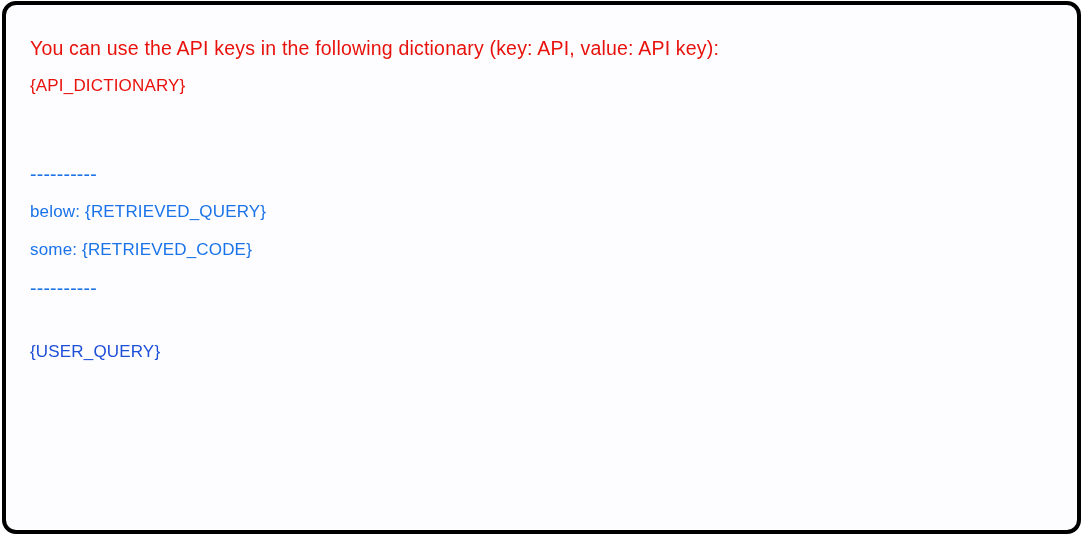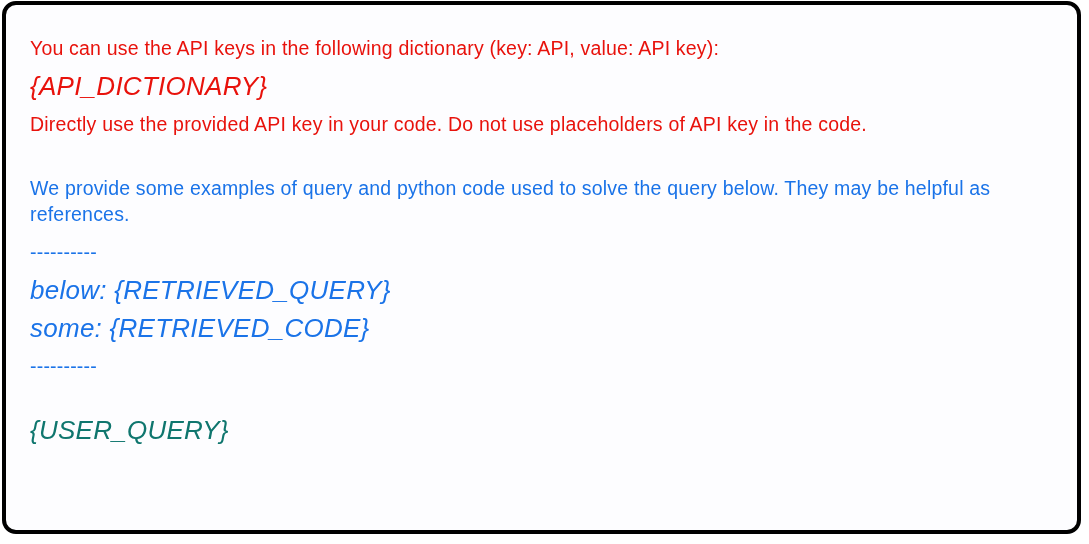--- a/index.html
+++ b/index.html
@@ -28,37 +28,36 @@
 
   .card-inner {
     padding: 30px 20px 0 24px;
   }
 
   .block {
     margin: 0;
   }
 
   .line {
-    font-size: 26px;
+    font-size: 17px;
     line-height: 26px;
     white-space: pre-wrap;
     letter-spacing: 0.01em;
-    font-style: italic;
   }
 
   .para {
     font-size: 19.5px;
     line-height: 26px;
     max-width: 1012px;
     letter-spacing: 0.01em;
   }
 
   .red    { color: #e8120c; }
   .blue   { color: #1a73e8; }
-  .black  { color: #0f766e; }
+  .black  { color: #1d4ed8; }
 
   
   .gap-line   { height: 12px; }
   .gap-blank  { height: 38px; }
   .gap-small  { height: 12px; }
   .sep {
     font-size: 19.5px;
     line-height: 26px;
     letter-spacing: 0.01em;
   }
@@ -67,27 +66,25 @@
 <body>
 
 <div id="prompt-card">
   <div class="card-inner">
 
     <div class="block">
       <div class="para red">You can use the API keys in the following dictionary (key: API, value: API key):</div>
       <div class="gap-line"></div>
       <div class="line red">{API_DICTIONARY}</div>
       <div class="gap-line"></div>
-      <div class="para red">Directly use the provided API key in your code. Do not use placeholders of API key in the code.</div>
     </div>
 
     <div class="gap-blank"></div>
 
     <div class="block">
-      <div class="para blue">We provide some examples of query and python code used to solve the query below. They may be helpful as references.</div>
       <div class="gap-line"></div>
       <div class="sep blue">----------</div>
       <div class="gap-small"></div>
       <div class="line blue">below: {RETRIEVED_QUERY}</div>
       <div class="gap-line"></div>
       <div class="line blue">some: {RETRIEVED_CODE}</div>
       <div class="gap-line"></div>
       <div class="sep blue">----------</div>
     </div>
 

